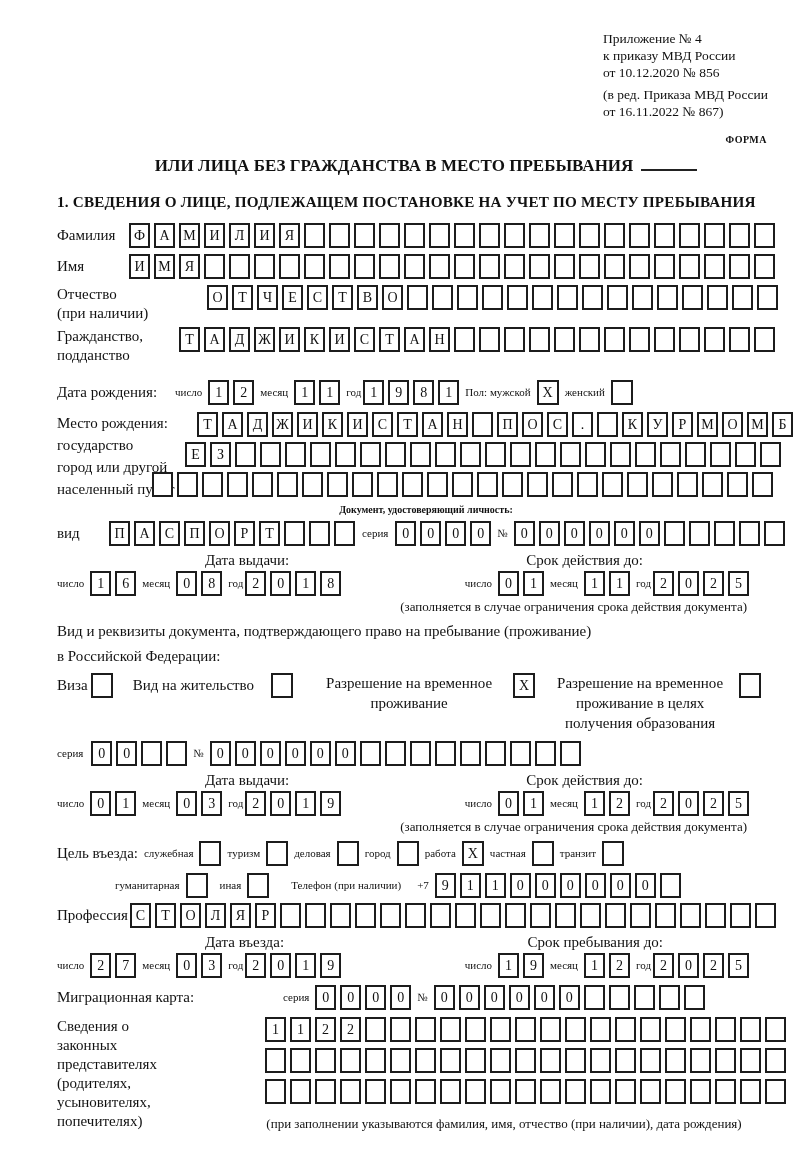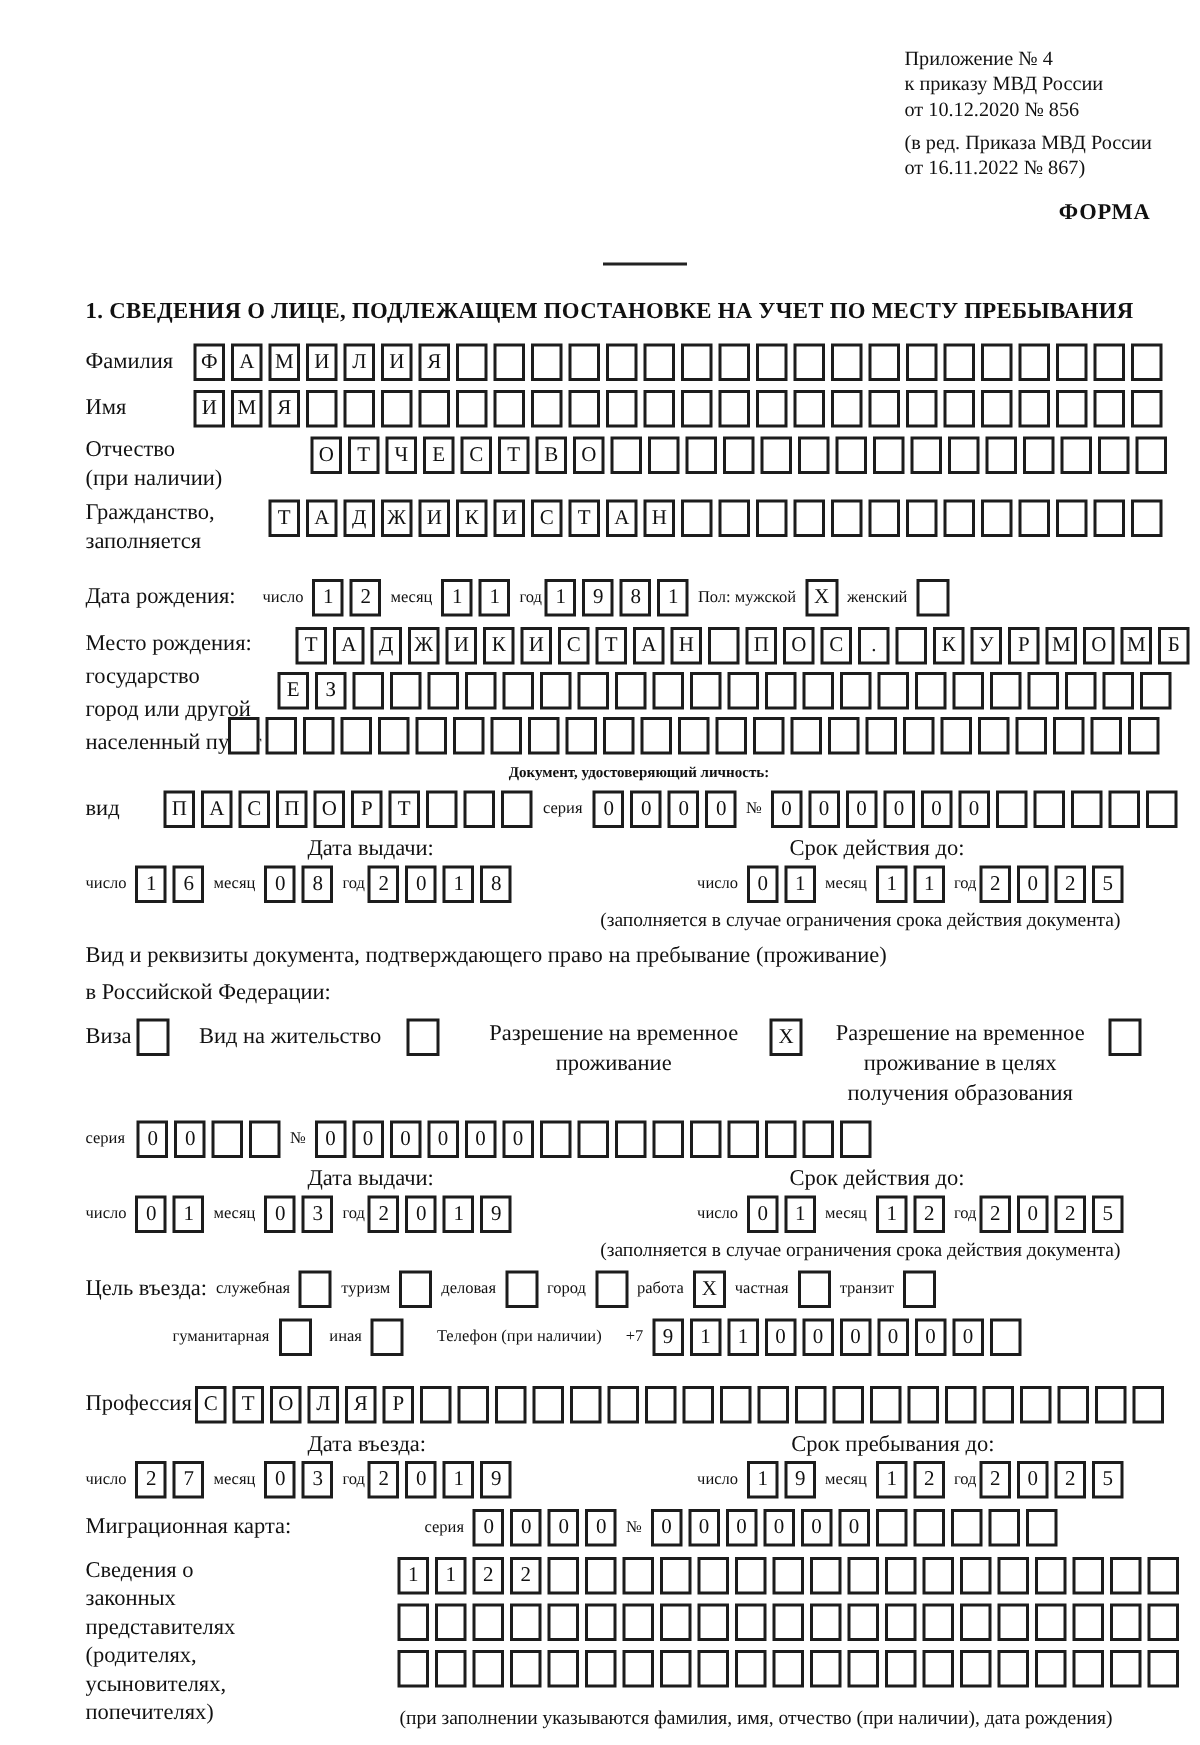--- a/index.html
+++ b/index.html
@@ -4,21 +4,21 @@
 <style>
   html,body{margin:0;padding:0;background:#ffffff;}
   body{
     width:800px;height:1163px;overflow:hidden;box-sizing:border-box;
     font-family:"Liberation Serif","DejaVu Serif",serif;color:#111;
   }
   .page{padding:30px 5px 0 57px;box-sizing:border-box;width:800px;}
   .hdr-right{margin-left:auto;width:192px;font-size:13.5px;line-height:17px;}
   .hdr{display:flex;}
   .ed{margin-top:5px;}
-  .forma{text-align:right;padding-right:28px;font-weight:bold;font-size:15px;margin-top:14px;letter-spacing:.5px;}
+  .forma{text-align:right;padding-right:28px;font-weight:bold;font-size:10px;margin-top:14px;letter-spacing:.5px;}
   .title{text-align:center;font-weight:bold;font-size:17px;line-height:22px;margin-top:10px;}
   .underline{display:inline-block;width:56px;border-bottom:2px solid #222;height:13px;margin-left:8px;}
   .sec{font-weight:bold;font-size:15.2px;margin-top:16px;margin-bottom:12px;letter-spacing:.2px;}
   .row{display:flex;align-items:flex-start;margin-bottom:6px;}
   .lbl{font-size:15px;line-height:19px;flex:none;}
   .lh25{line-height:25px;}
   .ilabel{font-size:11px;line-height:25px;margin:0 6px;flex:none;white-space:nowrap;}
   .cellrow{display:flex;gap:4px;flex:none;}
   .cell{
     flex:none;box-sizing:border-box;width:21px;height:25px;border:2px solid #1c1c1c;
@@ -43,21 +43,21 @@
       <div>к приказу МВД России</div>
       <div>от 10.12.2020 № 856</div>
       <div class="ed">(в ред. Приказа МВД России</div>
       <div>от 16.11.2022 № 867)</div>
     </div>
   </div>
 
   <div class="forma">ФОРМА</div>
 
   <div class="title">
-    <div><span class="underline"></span></div>
+    <div><span>ИЛИ ЛИЦА БЕЗ ГРАЖДАНСТВА В МЕСТО ПРЕБЫВАНИЯ</span><span class="underline"></span></div>
   </div>
 
   <div class="sec">1. СВЕДЕНИЯ О ЛИЦЕ, ПОДЛЕЖАЩЕМ ПОСТАНОВКЕ НА УЧЕТ ПО МЕСТУ ПРЕБЫВАНИЯ</div>
 
   <div class="row">
     <div class="lbl lh25" style="width:72px">Фамилия</div>
     <div class="cellrow">
         <span class="cell">Ф</span>
         <span class="cell">А</span>
         <span class="cell">М</span>
@@ -147,21 +147,21 @@
         <span class="cell"></span>
         <span class="cell"></span>
         <span class="cell"></span>
         <span class="cell"></span>
       </div>
   </div>
 
   <div class="row" style="margin-bottom:15px">
     <div class="lbl" style="width:122px">
       <div>Гражданство,</div>
-      <div>заполняется</div>
+      <div>подданство</div>
     </div>
     <div class="cellrow">
         <span class="cell">Т</span>
         <span class="cell">А</span>
         <span class="cell">Д</span>
         <span class="cell">Ж</span>
         <span class="cell">И</span>
         <span class="cell">К</span>
         <span class="cell">И</span>
         <span class="cell">С</span>
@@ -490,21 +490,21 @@
     <span class="ilabel">город</span>
     <span class="cell cb"></span>
     <span class="ilabel">работа</span>
     <span class="cell cb">X</span>
     <span class="ilabel">частная</span>
     <span class="cell cb"></span>
     <span class="ilabel">транзит</span>
     <span class="cell cb"></span>
   </div>
 
-  <div class="row" style="align-items:center;margin-bottom:20px">
+  <div class="row" style="align-items:center;margin-bottom:5px">
     <span class="ilabel" style="margin-left:58px">гуманитарная</span>
     <span class="cell cb"></span>
     <span class="ilabel" style="margin-left:12px">иная</span>
     <span class="cell cb"></span>
     <span class="ilabel" style="margin-left:22px">Телефон (при наличии)</span>
     <span class="ilabel" style="margin-left:10px">+7</span>
     <div class="cellrow">
         <span class="cell">9</span>
         <span class="cell">1</span>
         <span class="cell">1</span>

